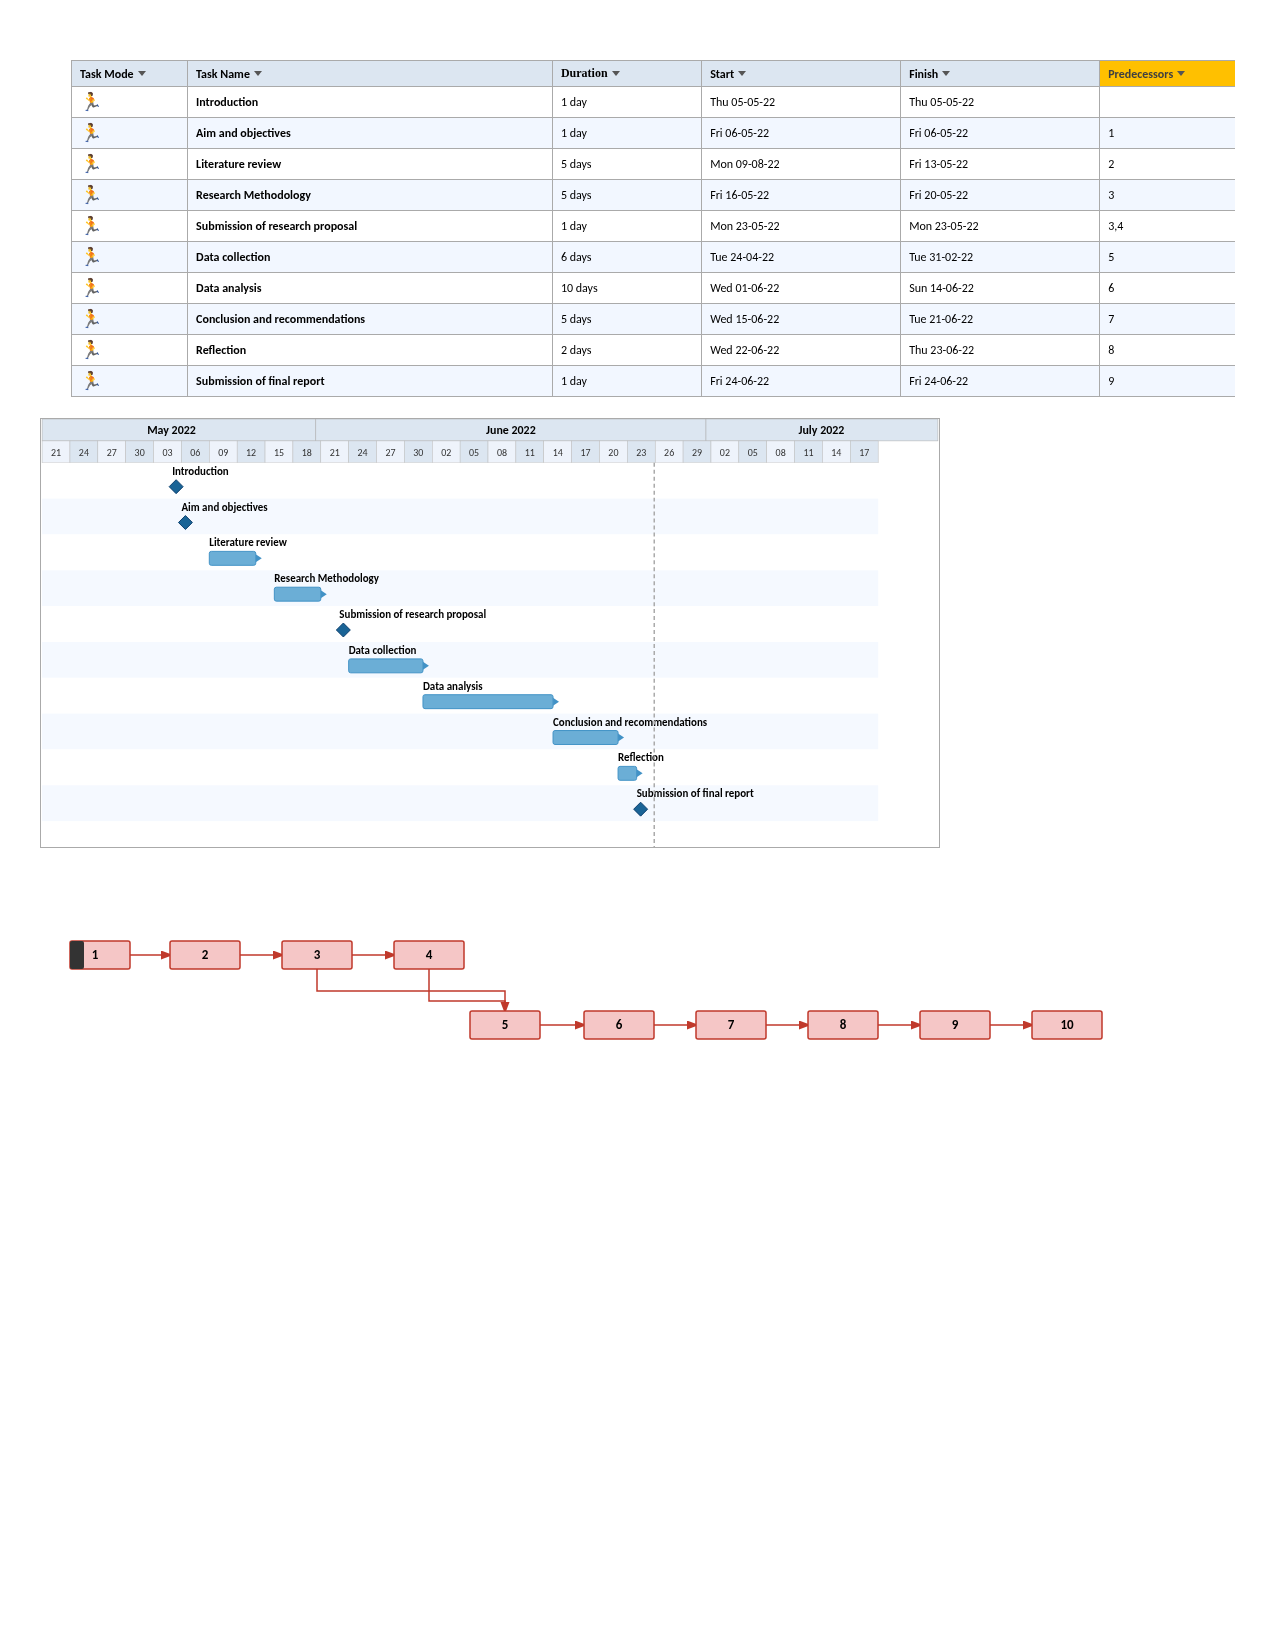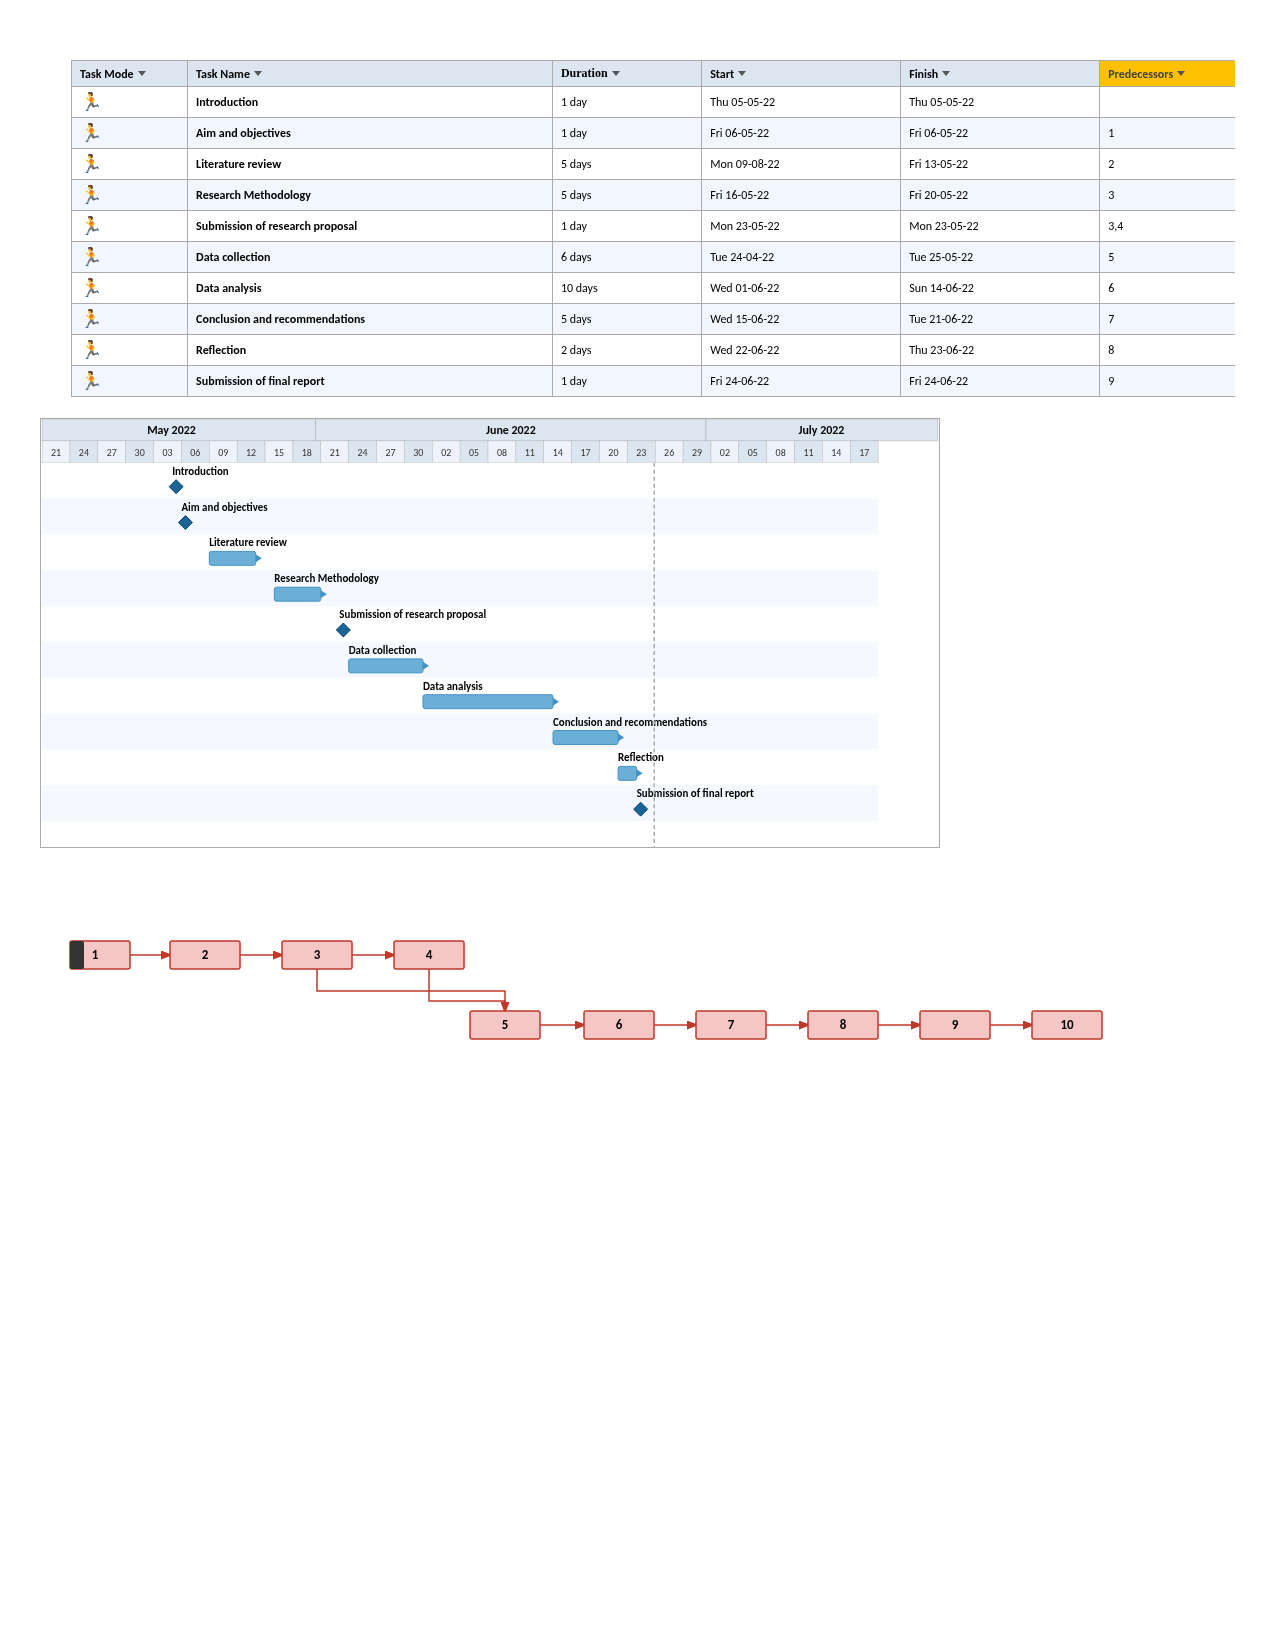--- a/index.html
+++ b/index.html
@@ -149,21 +149,21 @@
     <td>Mon 23-05-22</td>
     <td>3,4</td>
   </tr>
         <tr>
     <td>
       <span style="color:#00897B; font-size:18px;">🏃</span>
     </td>
     <td class="bold">Data collection</td>
     <td>6 days</td>
     <td>Tue 24-04-22</td>
-    <td>Tue 25-05-22</td>
+    <td>Tue 31-02-22</td>
     <td>5</td>
   </tr>
         <tr>
     <td>
       <span style="color:#00897B; font-size:18px;">🏃</span>
     </td>
     <td class="bold">Data analysis</td>
     <td>10 days</td>
     <td>Wed 01-06-22</td>
     <td>Sun 14-06-22</td>

